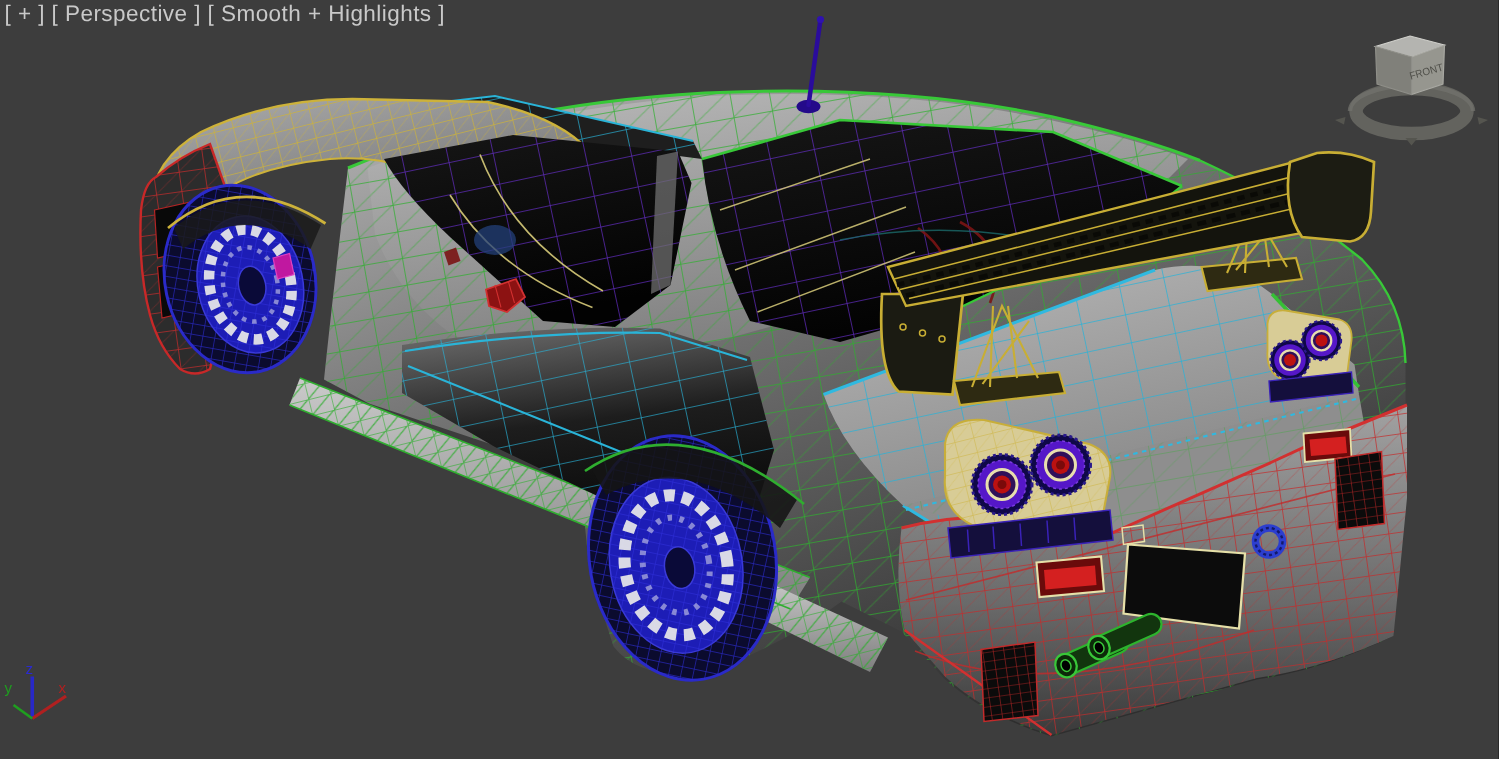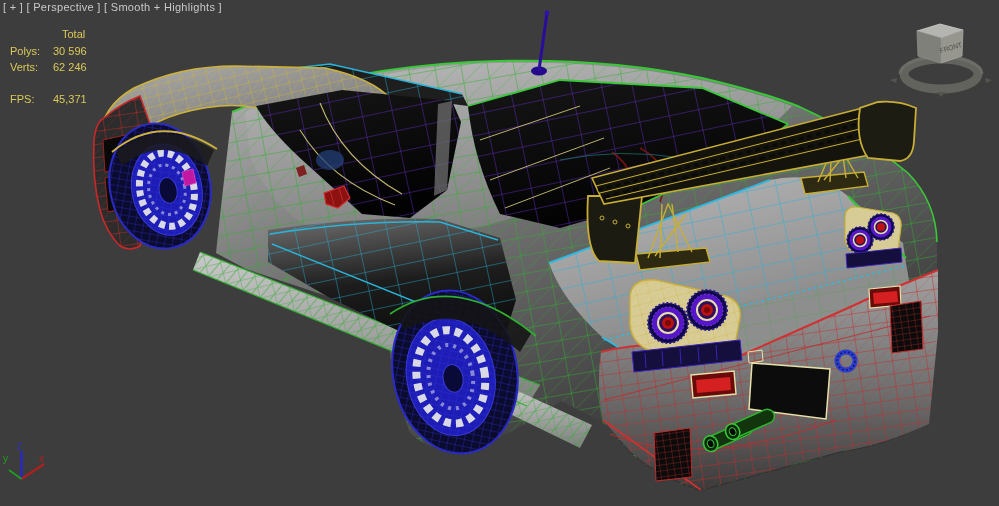--- a/index.html
+++ b/index.html
@@ -5,21 +5,21 @@
   html,body{margin:0;padding:0;background:#1e1e1e;}
   .viewport{
     position:relative;width:999px;height:506px;overflow:hidden;
     background:#3d3d3d;
     font-family:"Liberation Sans",sans-serif;
     user-select:none;
   }
   .viewport svg.scene{position:absolute;left:0;top:0;}
   .vp-label{
     position:absolute;left:3px;top:1px;
-    font-size:11px;letter-spacing:.3px;color:#c9c9c9;white-space:pre;
+    font-size:15px;letter-spacing:.3px;color:#c9c9c9;white-space:pre;
   }
   .stats{
     position:absolute;left:10px;top:26px;
     font-size:11px;line-height:16.5px;color:#dbc95a;
   }
   .stat-row{display:flex;}
   .stat-row .sl{display:inline-block;width:33px;}
   .stat-row .sv{margin-left:10px;}
   .stat-row.header .sv{margin-left:19px;}
   .stat-row.fps{margin-top:15px;}
@@ -347,31 +347,13 @@
       <path d="M940,24 L963,30 L941,38 L917,31 Z" fill="#b4b4b0" stroke="#cfcfca" stroke-width="0.8"></path>
       <path d="M941,38 L963,30 L962,56 L941,63 Z" fill="#96968f" stroke="#a8a8a2" stroke-width="0.8"></path>
       <path d="M917,31 L941,38 L941,63 L918,56 Z" fill="#80807a" stroke="#8e8e88" stroke-width="0.8"></path>
       <text transform="translate(951.5,50) rotate(-16) scale(0.95,1)" font-size="7" fill="#4f4f49" text-anchor="middle">FRONT</text>
     </g>
   </g>
 </svg>
 
 <div class="vp-label">[ + ] [ Perspective ] [ Smooth + Highlights ]</div>
 
-<div class="stats">
-  <div class="stat-row header">
-    <span class="sl"></span>
-    <span class="sv">Total</span>
-  </div>
-  <div class="stat-row">
-    <span class="sl">Polys:</span>
-    <span class="sv">30 596</span>
-  </div>
-  <div class="stat-row">
-    <span class="sl">Verts:</span>
-    <span class="sv">62 246</span>
-  </div>
-  <div class="stat-row fps">
-    <span class="sl">FPS:</span>
-    <span class="sv">45,371</span>
-  </div>
 </div>
-</div>
 
 </body></html>

